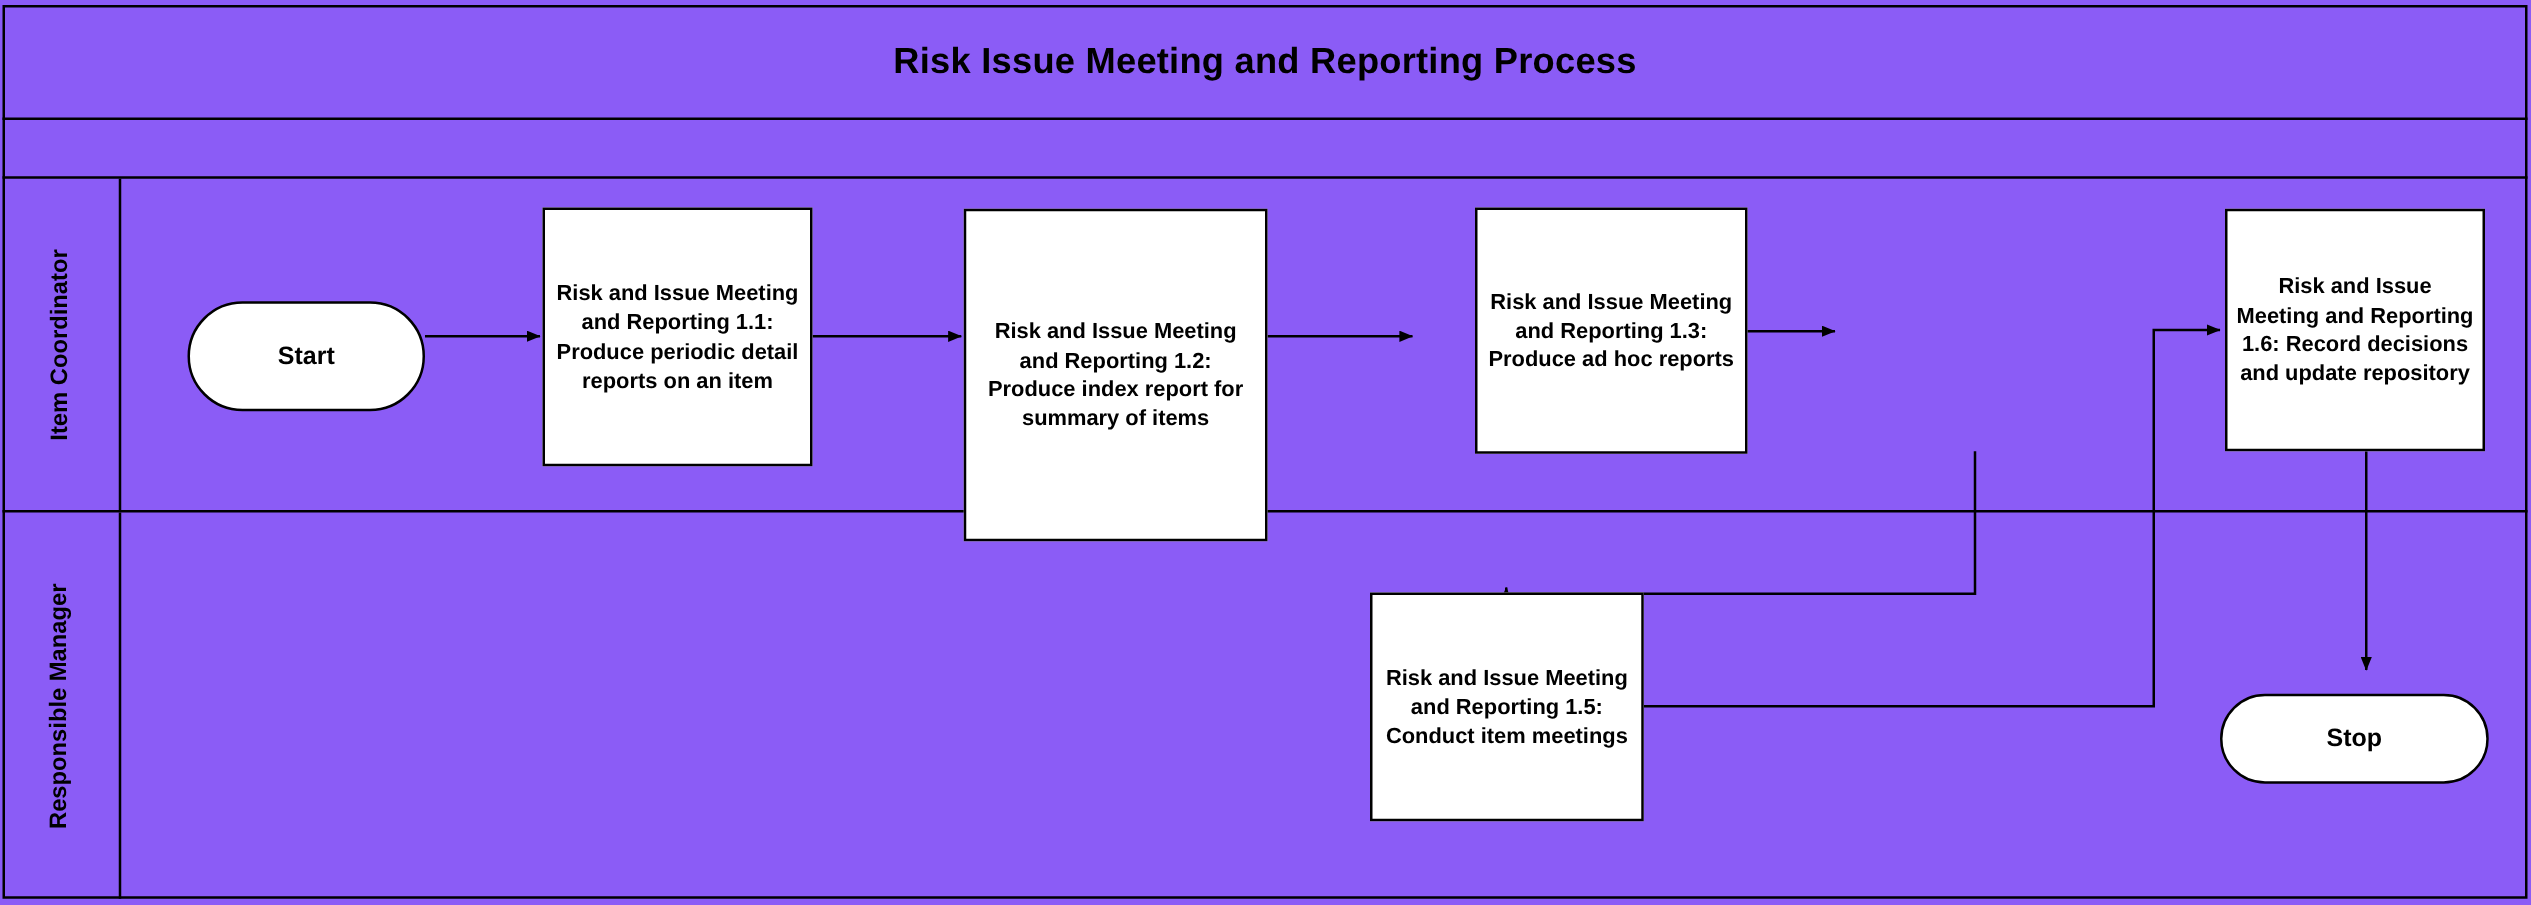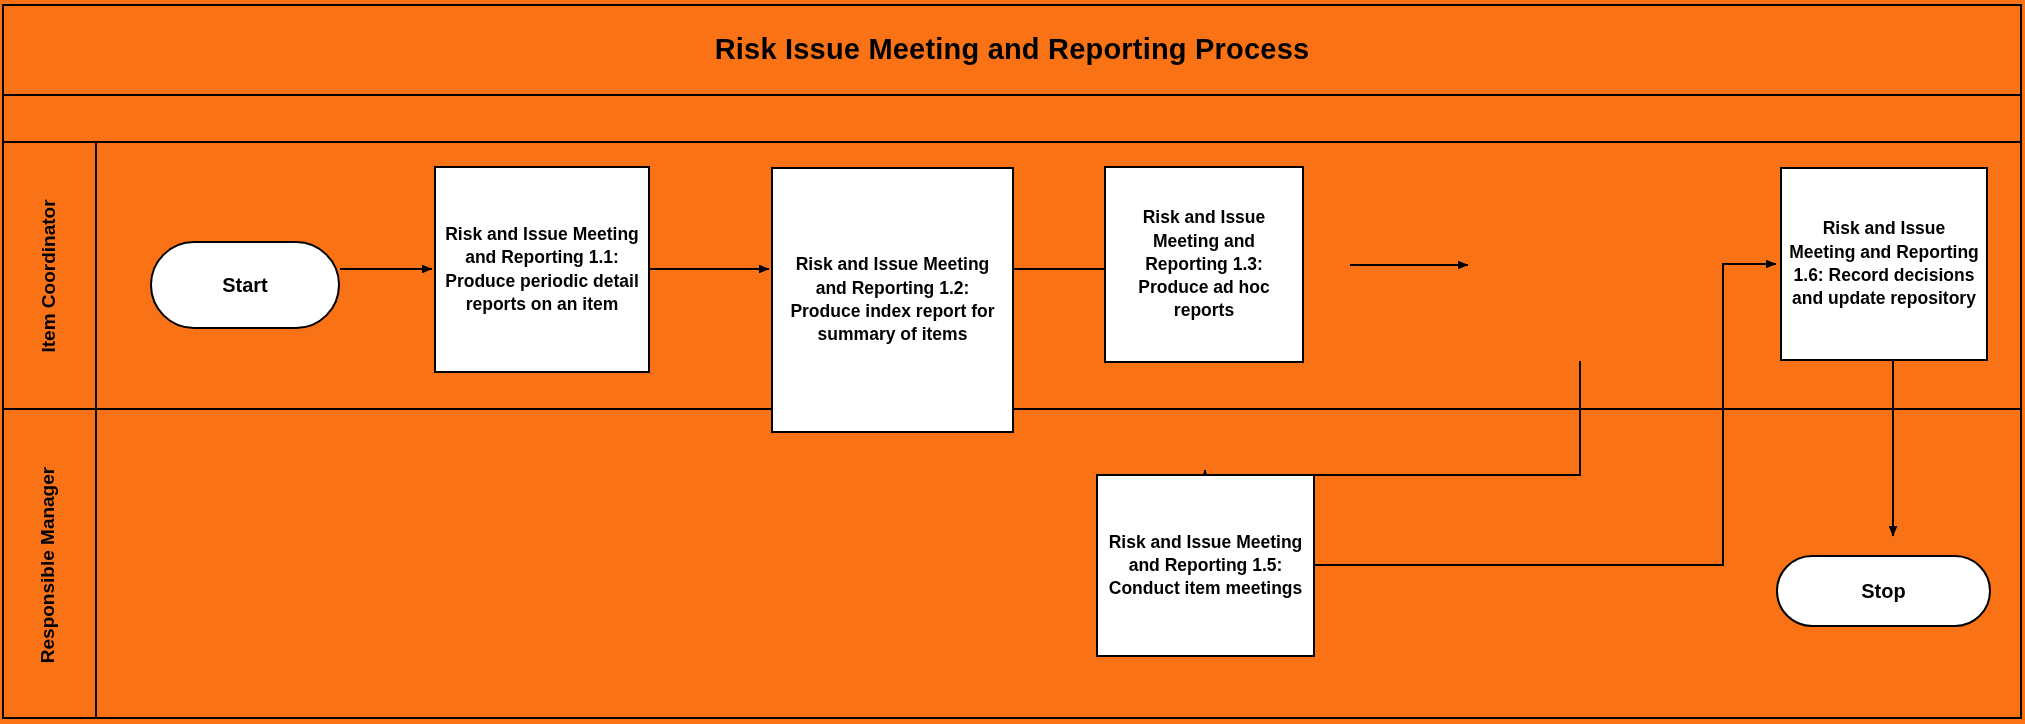--- a/index.html
+++ b/index.html
@@ -8,21 +8,21 @@
     background: #ffffff;
   }
   body {
     font-family: "Liberation Sans", sans-serif;
     color: #000000;
   }
   #canvas {
     position: relative;
     width: 2025px;
     height: 724px;
-    background: #f97316;
+    background: #8b5cf6;
     overflow: hidden;
   }
 
   
   .frame {
     position: absolute;
     left: 2px;
     top: 4px;
     width: 2020px;
     height: 715px;
@@ -109,21 +109,21 @@
   .node.terminator {
     border-radius: 999px;
     font-size: 20px;
     margin-top: 16px;
   }
 
   
   #node-start { left: 150px; top: 225px; width: 190px; height: 88px; }
   #node-p11   { left: 434px; top: 166px; width: 216px; height: 207px; }
   #node-p12   { left: 771px; top: 167px; width: 243px; height: 266px; }
-  #node-p13   { left: 1104px; top: 166px; width: 200px; height: 197px; }
+  #node-p13   { left: 1180px; top: 166px; width: 218px; height: 197px; }
   #node-p14   { left: 1470px; top: 165px; width: 218px; height: 196px; }
   #node-p15   { left: 1096px; top: 474px; width: 219px; height: 183px; }
   #node-p16   { left: 1780px; top: 167px; width: 208px; height: 194px; }
   #node-stop  { left: 1776px; top: 539px; width: 215px; height: 72px; }
 
   
   #edges {
     position: absolute;
     left: 0;
     top: 0;

